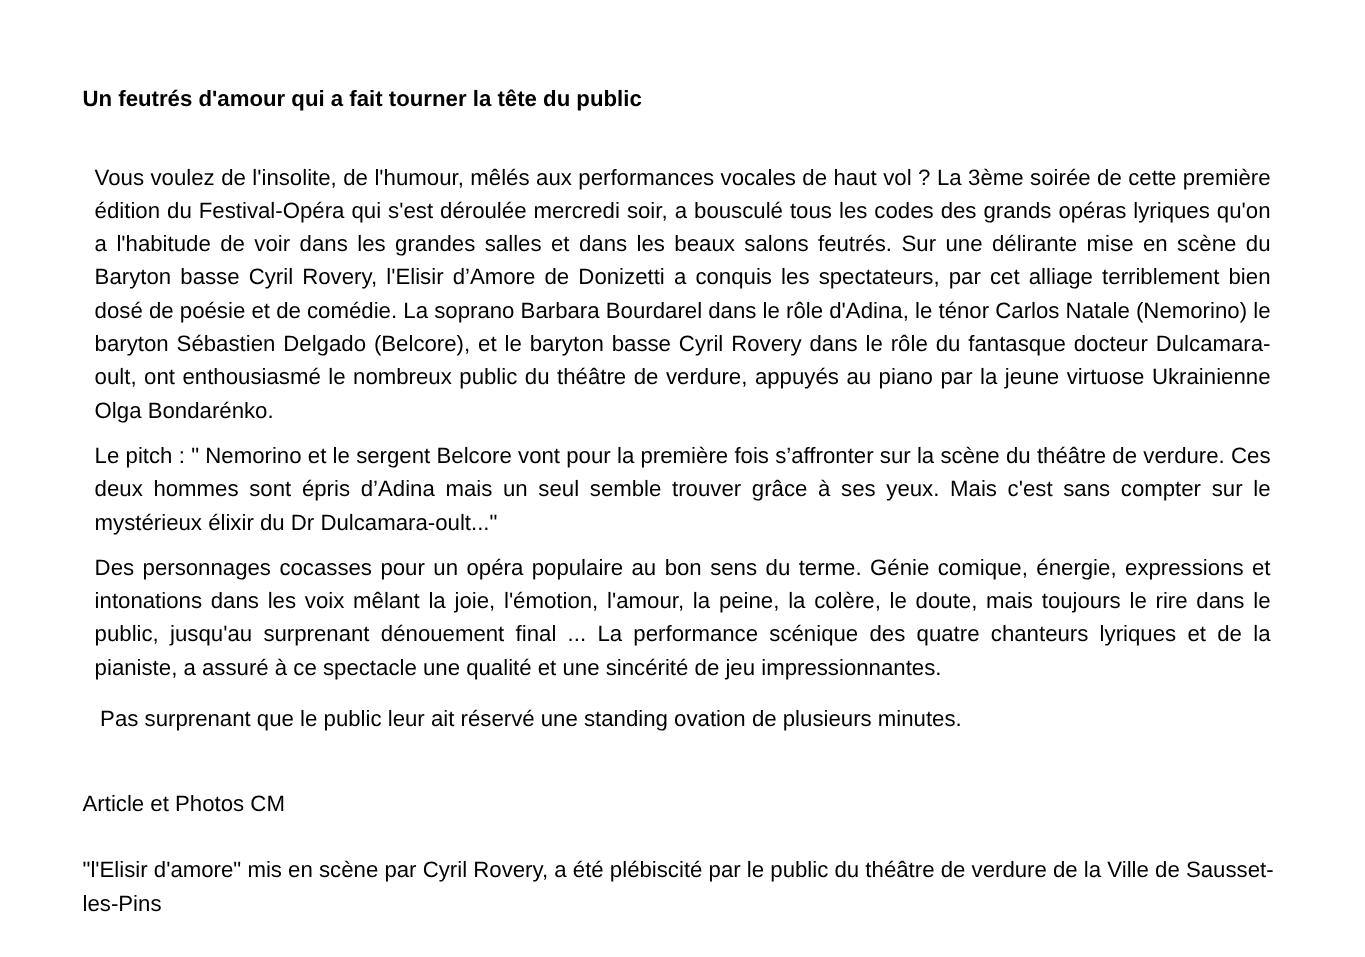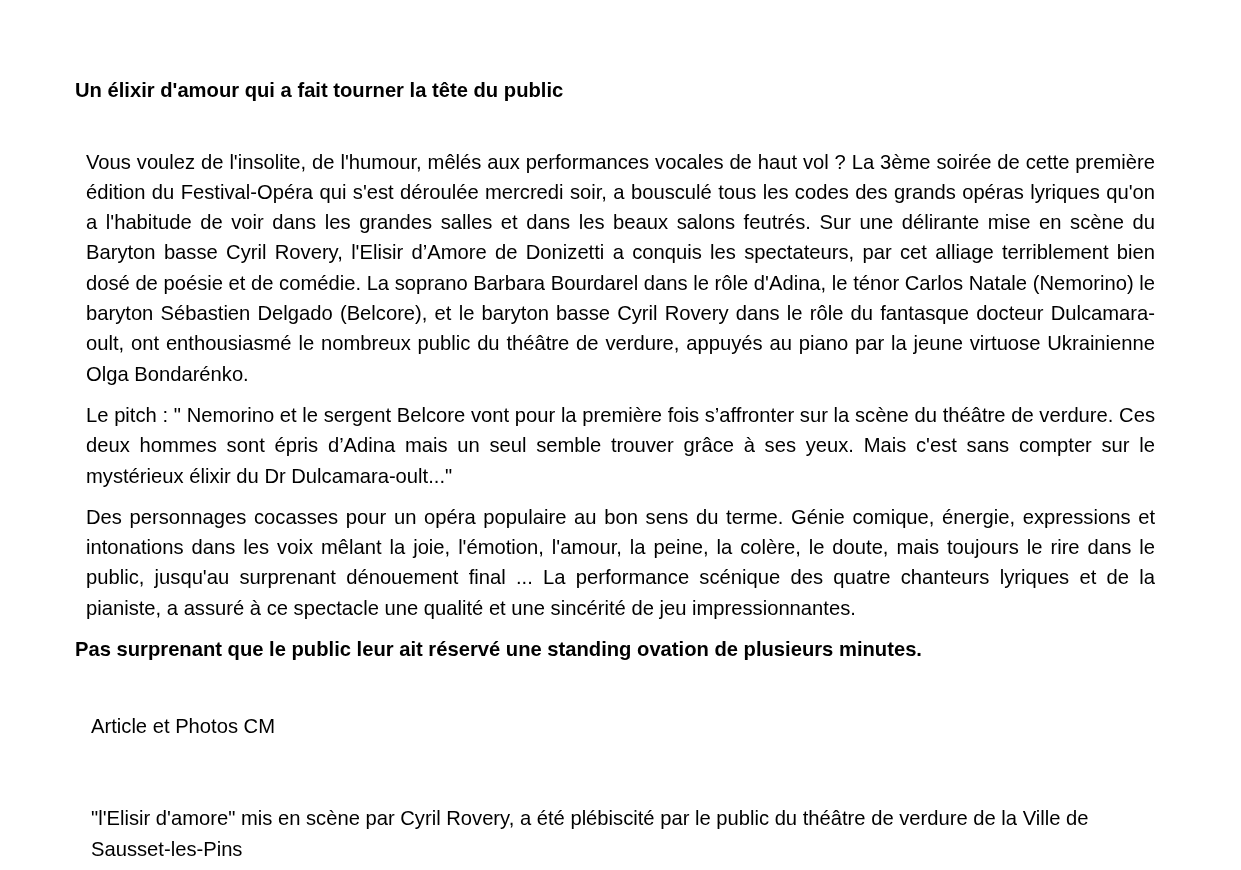--- a/index.html
+++ b/index.html
@@ -30,32 +30,32 @@
       line-height: 30.3px;
     }
     .blank {
       height: 30.3px;
     }
     .para {
       margin: 11px;
       text-align: justify;
     }
     .bold {
-      font-weight: bold;
-      margin: 0;
+      font-weight: normal;
+      margin: 16px;
     }
     .line {
-      margin: 16px;
+      margin: 0;
     }
   </style>
 </head>
 <body>
 
 <div class="page">
-  <p class="title">Un élixir d'amour qui a fait tourner la tête du public</p>
+  <p class="title">Un feutrés d'amour qui a fait tourner la tête du public</p>
   <div class="blank"></div>
 
   <p class="para">Vous voulez de l'insolite, de l'humour, mêlés aux performances vocales de haut vol ? La 3ème soirée de cette première édition du Festival-Opéra qui s'est déroulée mercredi soir, a bousculé tous les codes des grands opéras lyriques qu'on a l'habitude de voir dans les grandes salles et dans les beaux salons feutrés. Sur une délirante mise en scène du Baryton basse Cyril Rovery, l'Elisir d’Amore de Donizetti a conquis les spectateurs, par cet alliage terriblement bien dosé de poésie et de comédie. La soprano Barbara Bourdarel dans le rôle d'Adina, le ténor Carlos Natale (Nemorino) le baryton Sébastien Delgado (Belcore), et le baryton basse Cyril Rovery dans le rôle du fantasque docteur Dulcamara-oult, ont enthousiasmé le nombreux public du théâtre de verdure, appuyés au piano par la jeune virtuose Ukrainienne Olga Bondarénko.</p>
   <p class="para">Le pitch : " Nemorino et le sergent Belcore vont pour la première fois s’affronter sur la scène du théâtre de verdure. Ces deux hommes sont épris d’Adina mais un seul semble trouver grâce à ses yeux. Mais c'est sans compter sur le mystérieux élixir du Dr Dulcamara-oult..."</p>
   <p class="para"> Des personnages cocasses pour un opéra populaire au bon sens du terme. Génie comique, énergie, expressions et intonations dans les voix mêlant la joie, l'émotion, l'amour, la peine, la colère, le doute, mais toujours le rire dans le public, jusqu'au surprenant dénouement final ... La performance scénique des quatre chanteurs lyriques et de la pianiste, a assuré à ce spectacle une qualité et une sincérité de jeu impressionnantes.</p>
   <p class="bold">Pas surprenant que le public leur ait réservé une standing ovation de plusieurs minutes.</p>
 
   <div class="blank"></div>
   <p class="line">Article et Photos CM</p>
 

